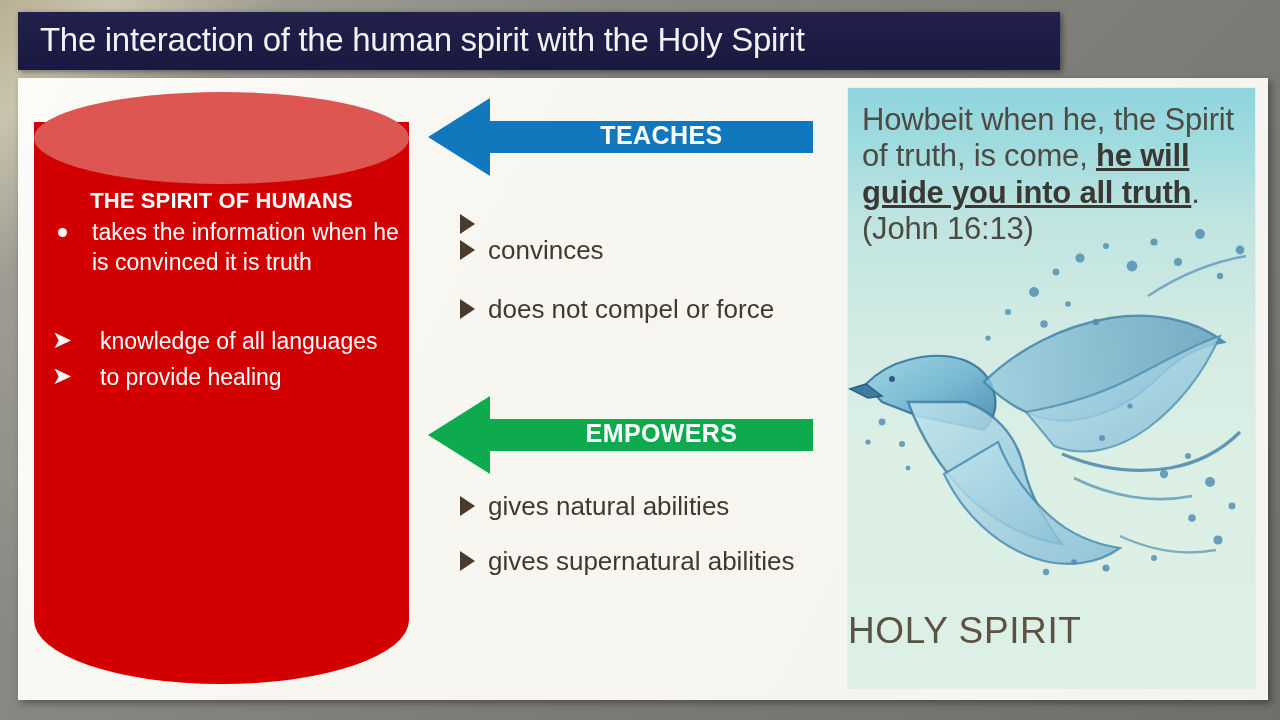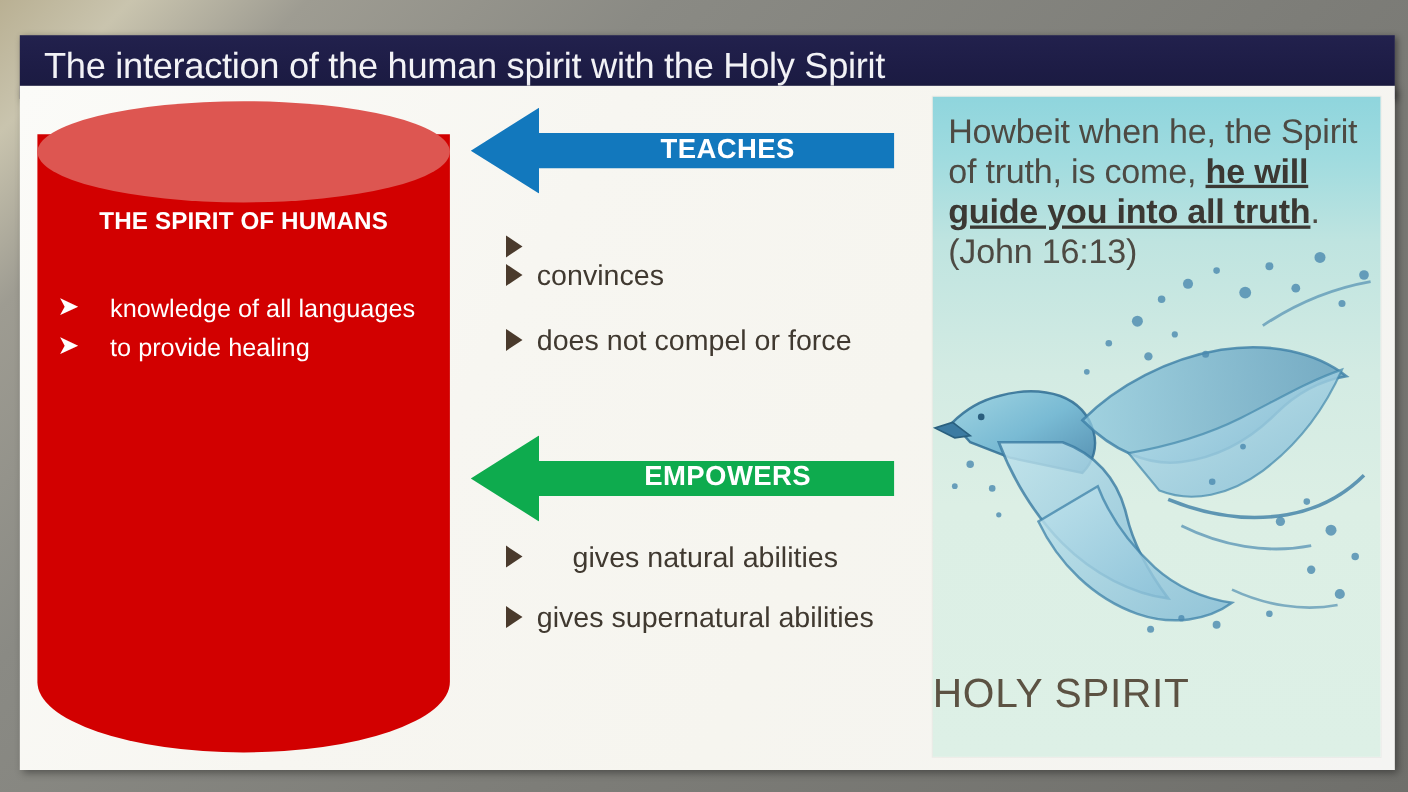--- a/index.html
+++ b/index.html
@@ -22,25 +22,24 @@
     background:
       linear-gradient(135deg, #b9b093 0%, #c9c4ae 6%, #9e9c92 14%, #8a8a84 30%, #7d7d78 60%, #6f6f6b 100%);
     overflow: hidden;
   }
 
   
   #title-bar {
     position: absolute;
     left: 18px;
     top: 12px;
-    width: 1250px;
+    width: 1042px;
     height: 58px;
     background: linear-gradient(180deg, #22214d 0%, #1d1c45 55%, #191a3f 100%);
     box-shadow: 2px 2px 6px rgba(0,0,0,0.45);
-    margin-top: 20px;
   }
   #title-text {
     position: absolute;
     left: 22px;
     top: 50%;
     transform: translateY(-52%);
     color: #f2f2f6;
     font-size: 33px;
     font-weight: 400;
     letter-spacing: -0.3px;
@@ -187,21 +186,21 @@
   #empowers-list { top: 412px; }
   .tri-item {
     position: relative;
     padding-left: 28px;
     font-size: 26px;
     line-height: 1.28;
     margin-bottom: 26px;
     white-space: nowrap;
     color: #403930;
   }
-  #empowers-list .tri-item { margin-bottom: 22px; text-align: center; }
+  #empowers-list .tri-item { margin-bottom: 22px; }
   .tri-item .tri-marker {
     position: absolute;
     left: 0;
     top: 6px;
     width: 0;
     height: 0;
     border-top: 10px solid transparent;
     border-bottom: 10px solid transparent;
     border-left: 15px solid #4a3a2c;
   }
@@ -264,20 +263,24 @@
   <div id="content-board">
 
     <div id="cylinder">
       <div id="cylinder-body"></div>
       <div id="cylinder-top"></div>
 
       <div id="cylinder-content">
         <div id="cylinder-heading">THE SPIRIT OF HUMANS</div>
 
         <ul class="cyl-list" id="cylinder-list-1">
+          <li class="cyl-item">
+            <span class="marker-dot"></span>
+            <span>takes the information when he is convinced it is truth</span>
+          </li>
         </ul>
 
         <ul class="cyl-list" id="cylinder-list-2">
           <li class="cyl-item">
             <span class="marker-arrow">➤</span>
             <span>knowledge of all languages</span>
           </li>
           <li class="cyl-item">
             <span class="marker-arrow">➤</span>
             <span>to provide healing</span>

